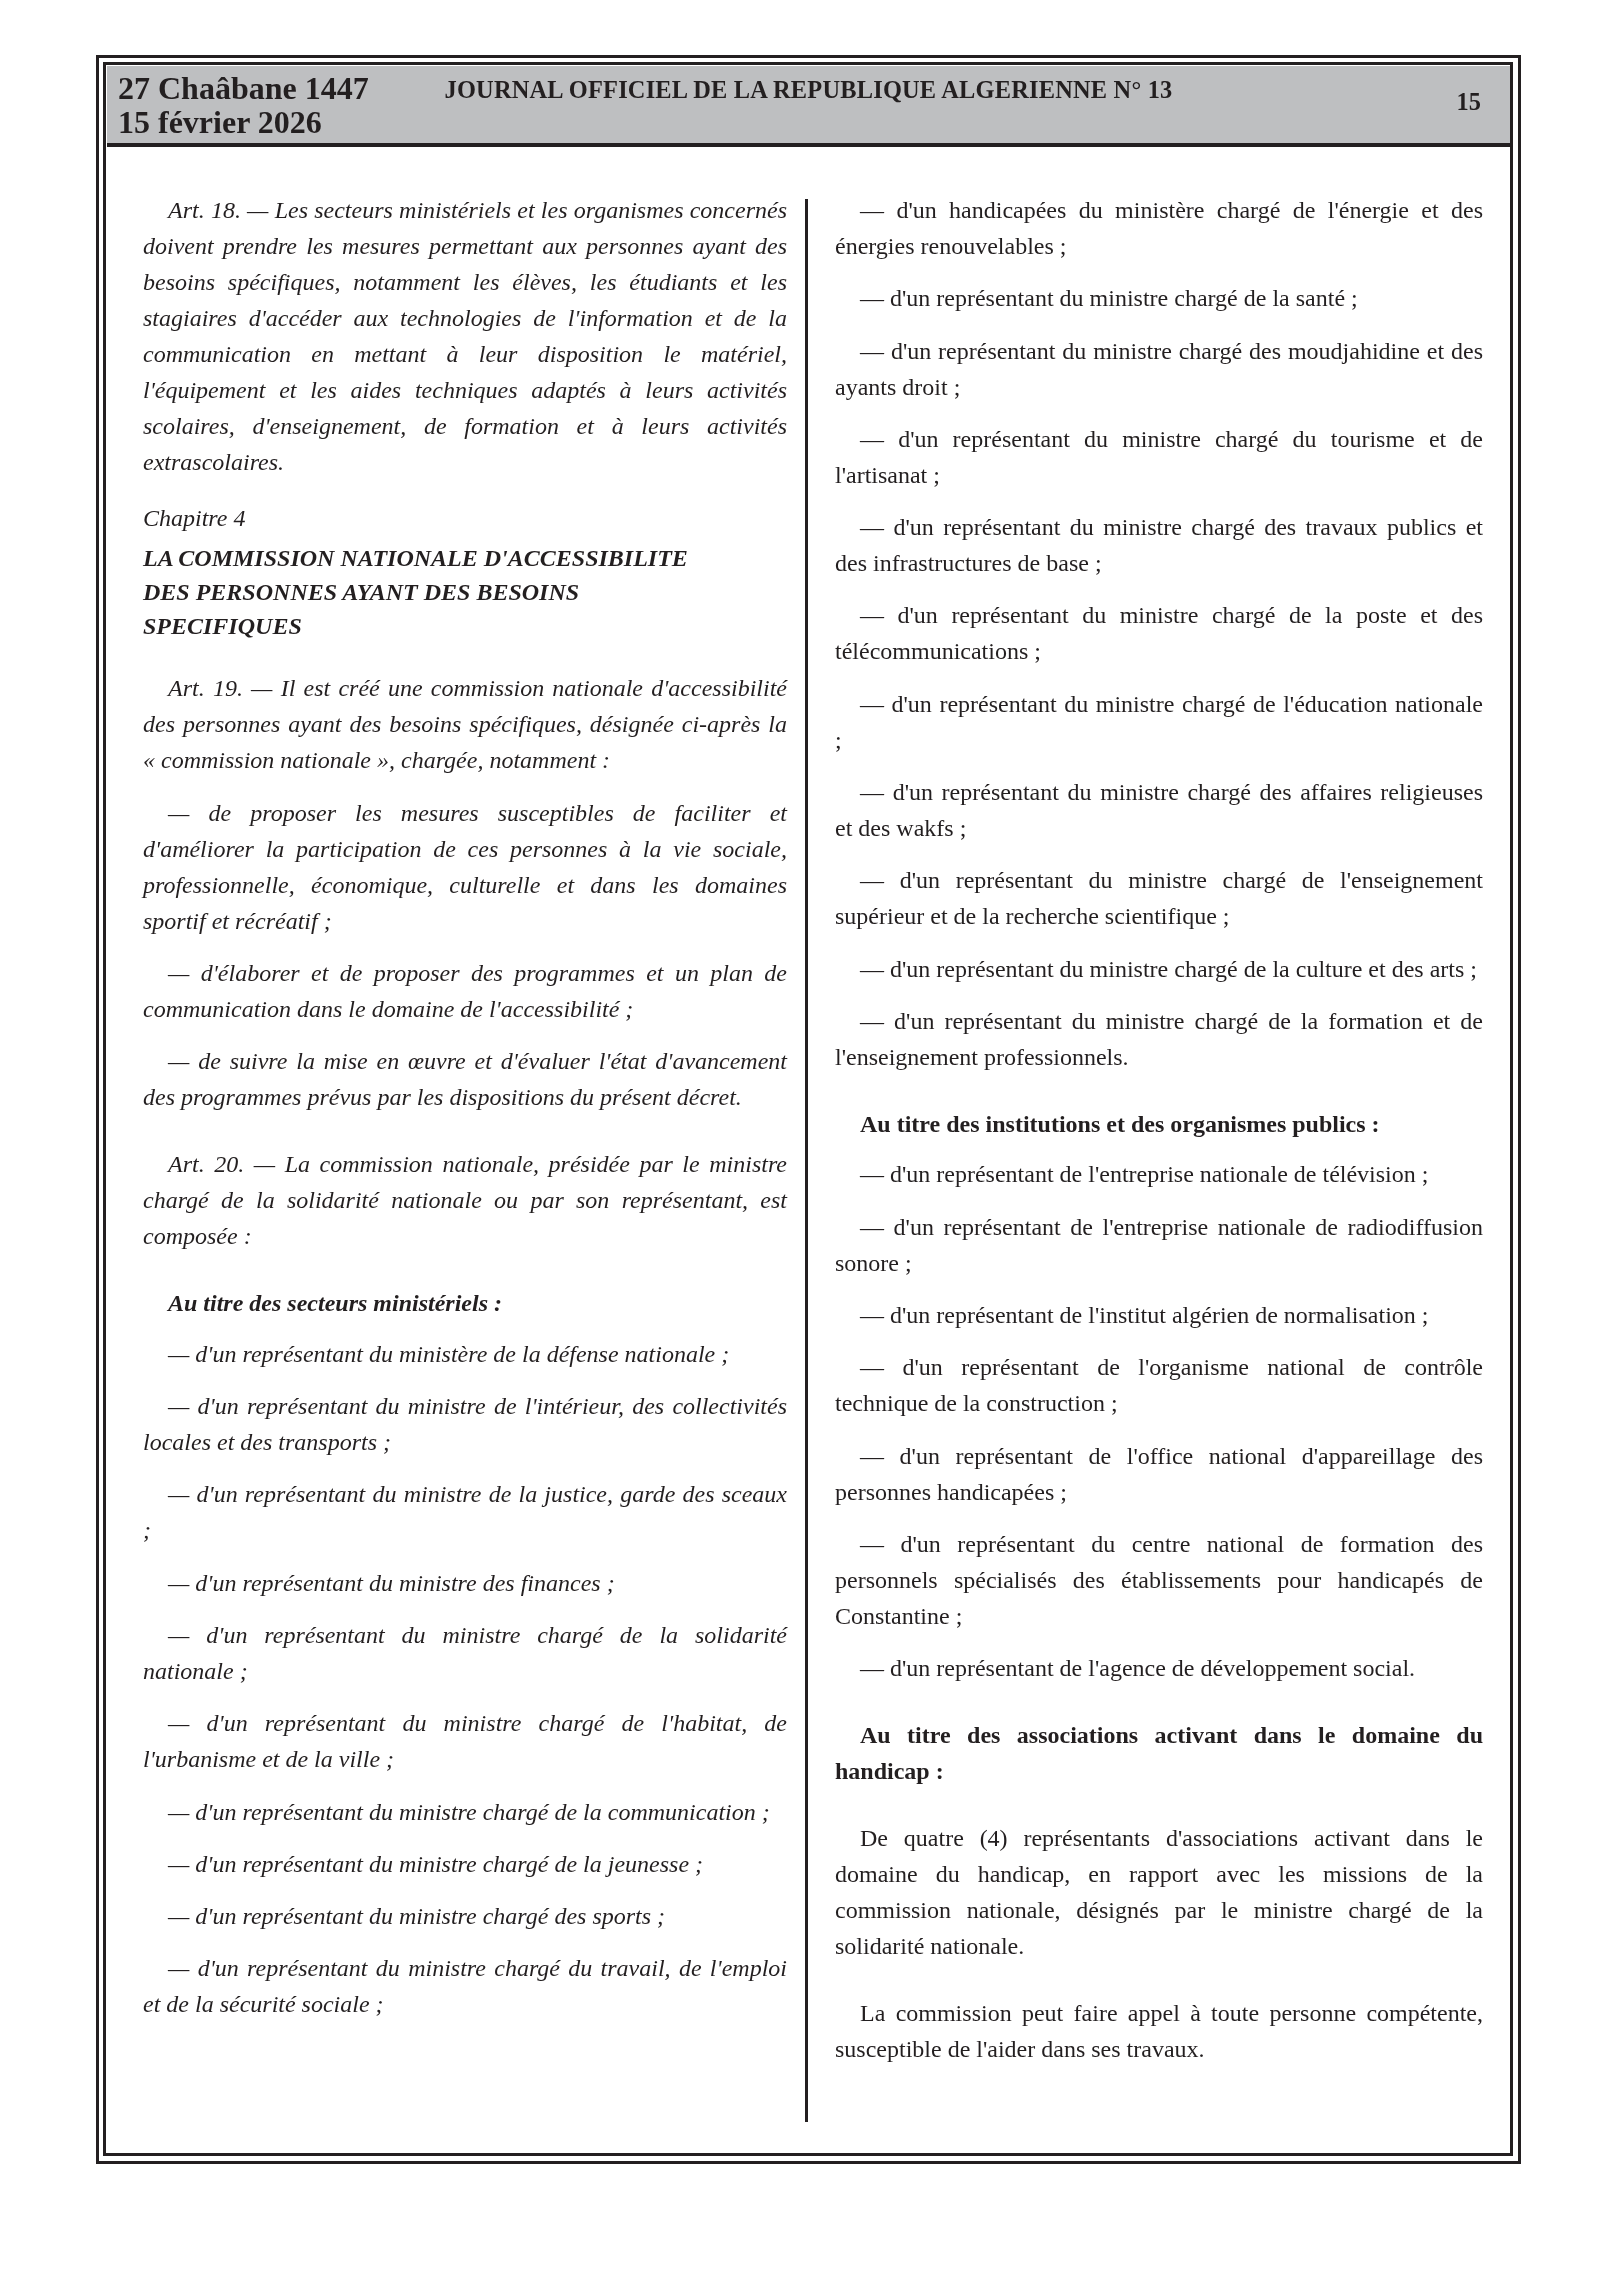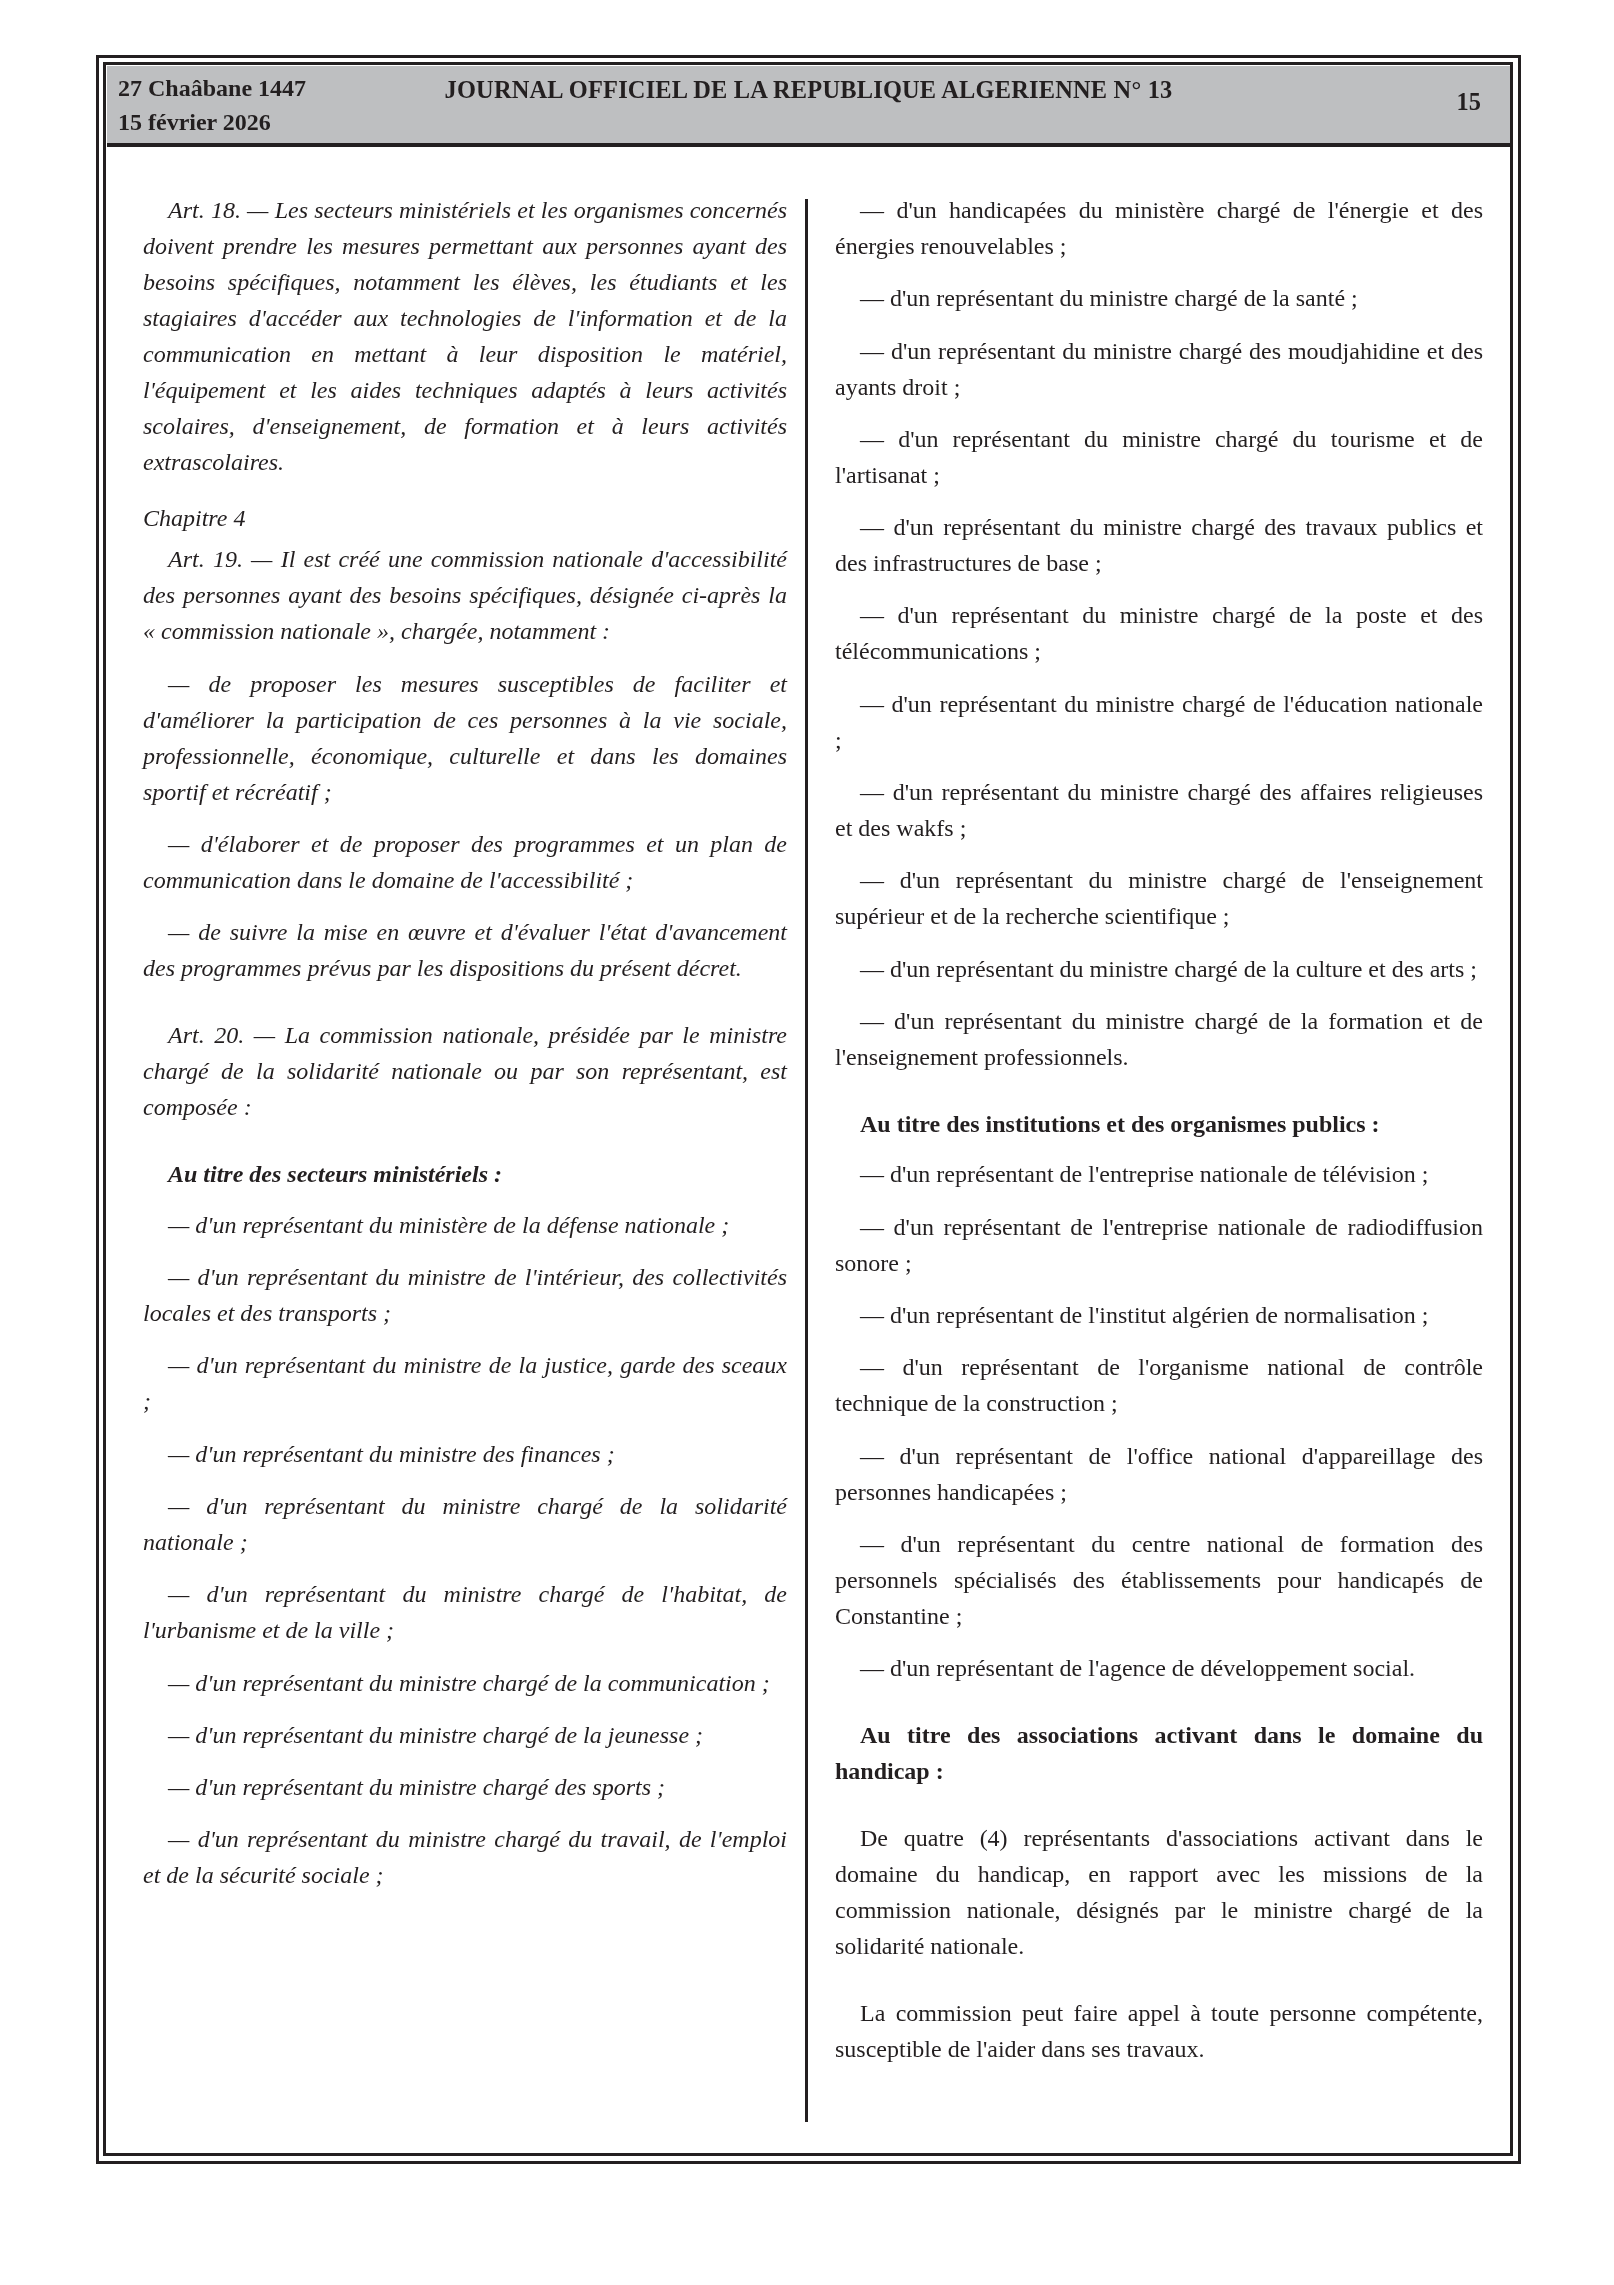--- a/index.html
+++ b/index.html
@@ -6,21 +6,21 @@
     body { width: 1615px; height: 2285px; position: relative; overflow: hidden;
            font-family: "Liberation Serif", "DejaVu Serif", serif; color: #231f20; }
 
     .frame-outer { position: absolute; left: 96px; top: 55px; width: 1425px; height: 2109px;
                    border: 3.6px solid #231f20; box-sizing: border-box; }
     .frame-inner { position: absolute; left: 103px; top: 62px; width: 1410px; height: 2094px;
                    border: 3.6px solid #231f20; box-sizing: border-box; }
 
     .header { position: absolute; left: 107px; top: 66px; width: 1403px; height: 77px;
               background: #bebfc1; border-bottom: 4.5px solid #231f20; box-sizing: content-box; }
-    .header .date { position: absolute; left: 11px; top: 5.4px; font-weight: bold; font-size: 24px;
+    .header .date { position: absolute; left: 11px; top: 5.4px; font-weight: bold; font-size: 32px;
                     line-height: 34px; }
     .header .title { position: absolute; left: 0; right: 0; top: 10px; text-align: center;
                      font-weight: bold; font-size: 24.4px; letter-spacing: 0.2px; }
     .header .pagenum { position: absolute; right: 29px; top: 22px; font-weight: bold; font-size: 24.4px; }
 
     .divider { position: absolute; left: 805px; top: 199px; width: 2.7px; height: 1923px; background: #231f20; }
 
     .col { position: absolute; top: 192px; font-size: 24px; line-height: 36px; text-align: justify; }
     .col.left { left: 143px; width: 644px; font-style: italic; }
     .col.right { left: 835px; width: 648px; }
@@ -47,20 +47,25 @@
   <div class="title">JOURNAL OFFICIEL DE LA REPUBLIQUE ALGERIENNE N° 13</div>
   <div class="pagenum">15</div>
 </div>
 
 <div class="divider"></div>
 
 <div class="col left">
   <p class="p last-left">Art. 18. — Les secteurs ministériels et les organismes concernés doivent prendre les mesures permettant aux personnes ayant des besoins spécifiques, notamment les élèves, les étudiants et les stagiaires d'accéder aux technologies de l'information et de la communication en mettant à leur disposition le matériel, l'équipement et les aides techniques adaptés à leurs activités scolaires, d'enseignement, de formation et à leurs activités extrascolaires.</p>
 
   <p class="center chap">Chapitre 4</p>
+  <div class="center heading">
+    <div>LA COMMISSION NATIONALE D'ACCESSIBILITE</div>
+    <div>DES PERSONNES AYANT DES BESOINS</div>
+    <div>SPECIFIQUES</div>
+  </div>
 
   <p class="p last-left">Art. 19. — Il est créé une commission nationale d'accessibilité des personnes ayant des besoins spécifiques, désignée ci-après la « commission nationale », chargée, notamment :</p>
   <p class="p last-left">— de proposer les mesures susceptibles de faciliter et d'améliorer la participation de ces personnes à la vie sociale, professionnelle, économique, culturelle et dans les domaines sportif et récréatif ;</p>
   <p class="p last-left">— d'élaborer et de proposer des programmes et un plan de communication dans le domaine de l'accessibilité ;</p>
   <p class="p last-left">— de suivre la mise en œuvre et d'évaluer l'état d'avancement des programmes prévus par les dispositions du présent décret.</p>
 
   <p class="p last-left gap-top">Art. 20. — La commission nationale, présidée par le ministre chargé de la solidarité nationale ou par son représentant, est composée :</p>
   <p class="subhead gap-top">Au titre des secteurs ministériels :</p>
   <p class="p last-left">— d'un représentant du ministère de la défense nationale ;</p>
   <p class="p last-left">— d'un représentant du ministre de l'intérieur, des collectivités locales et des transports ;</p>

